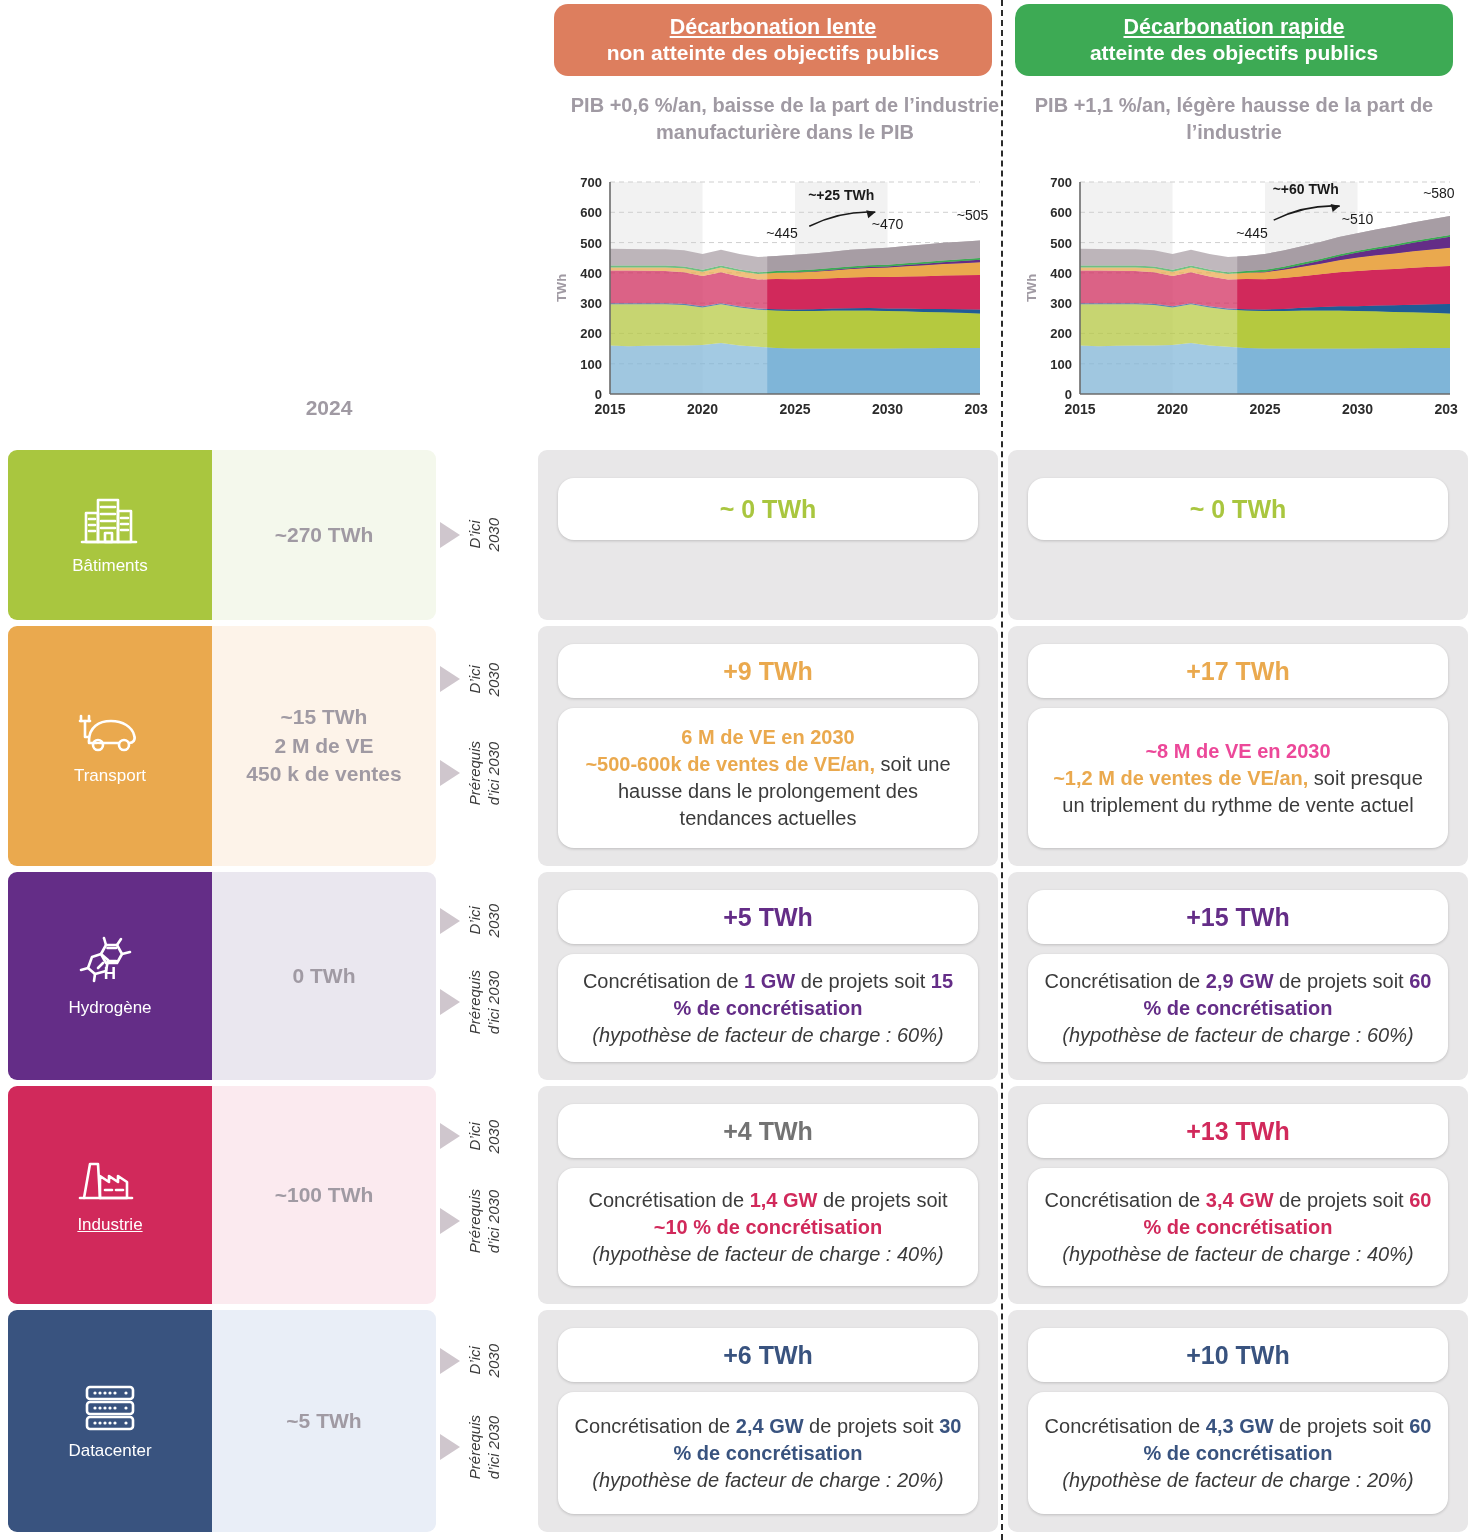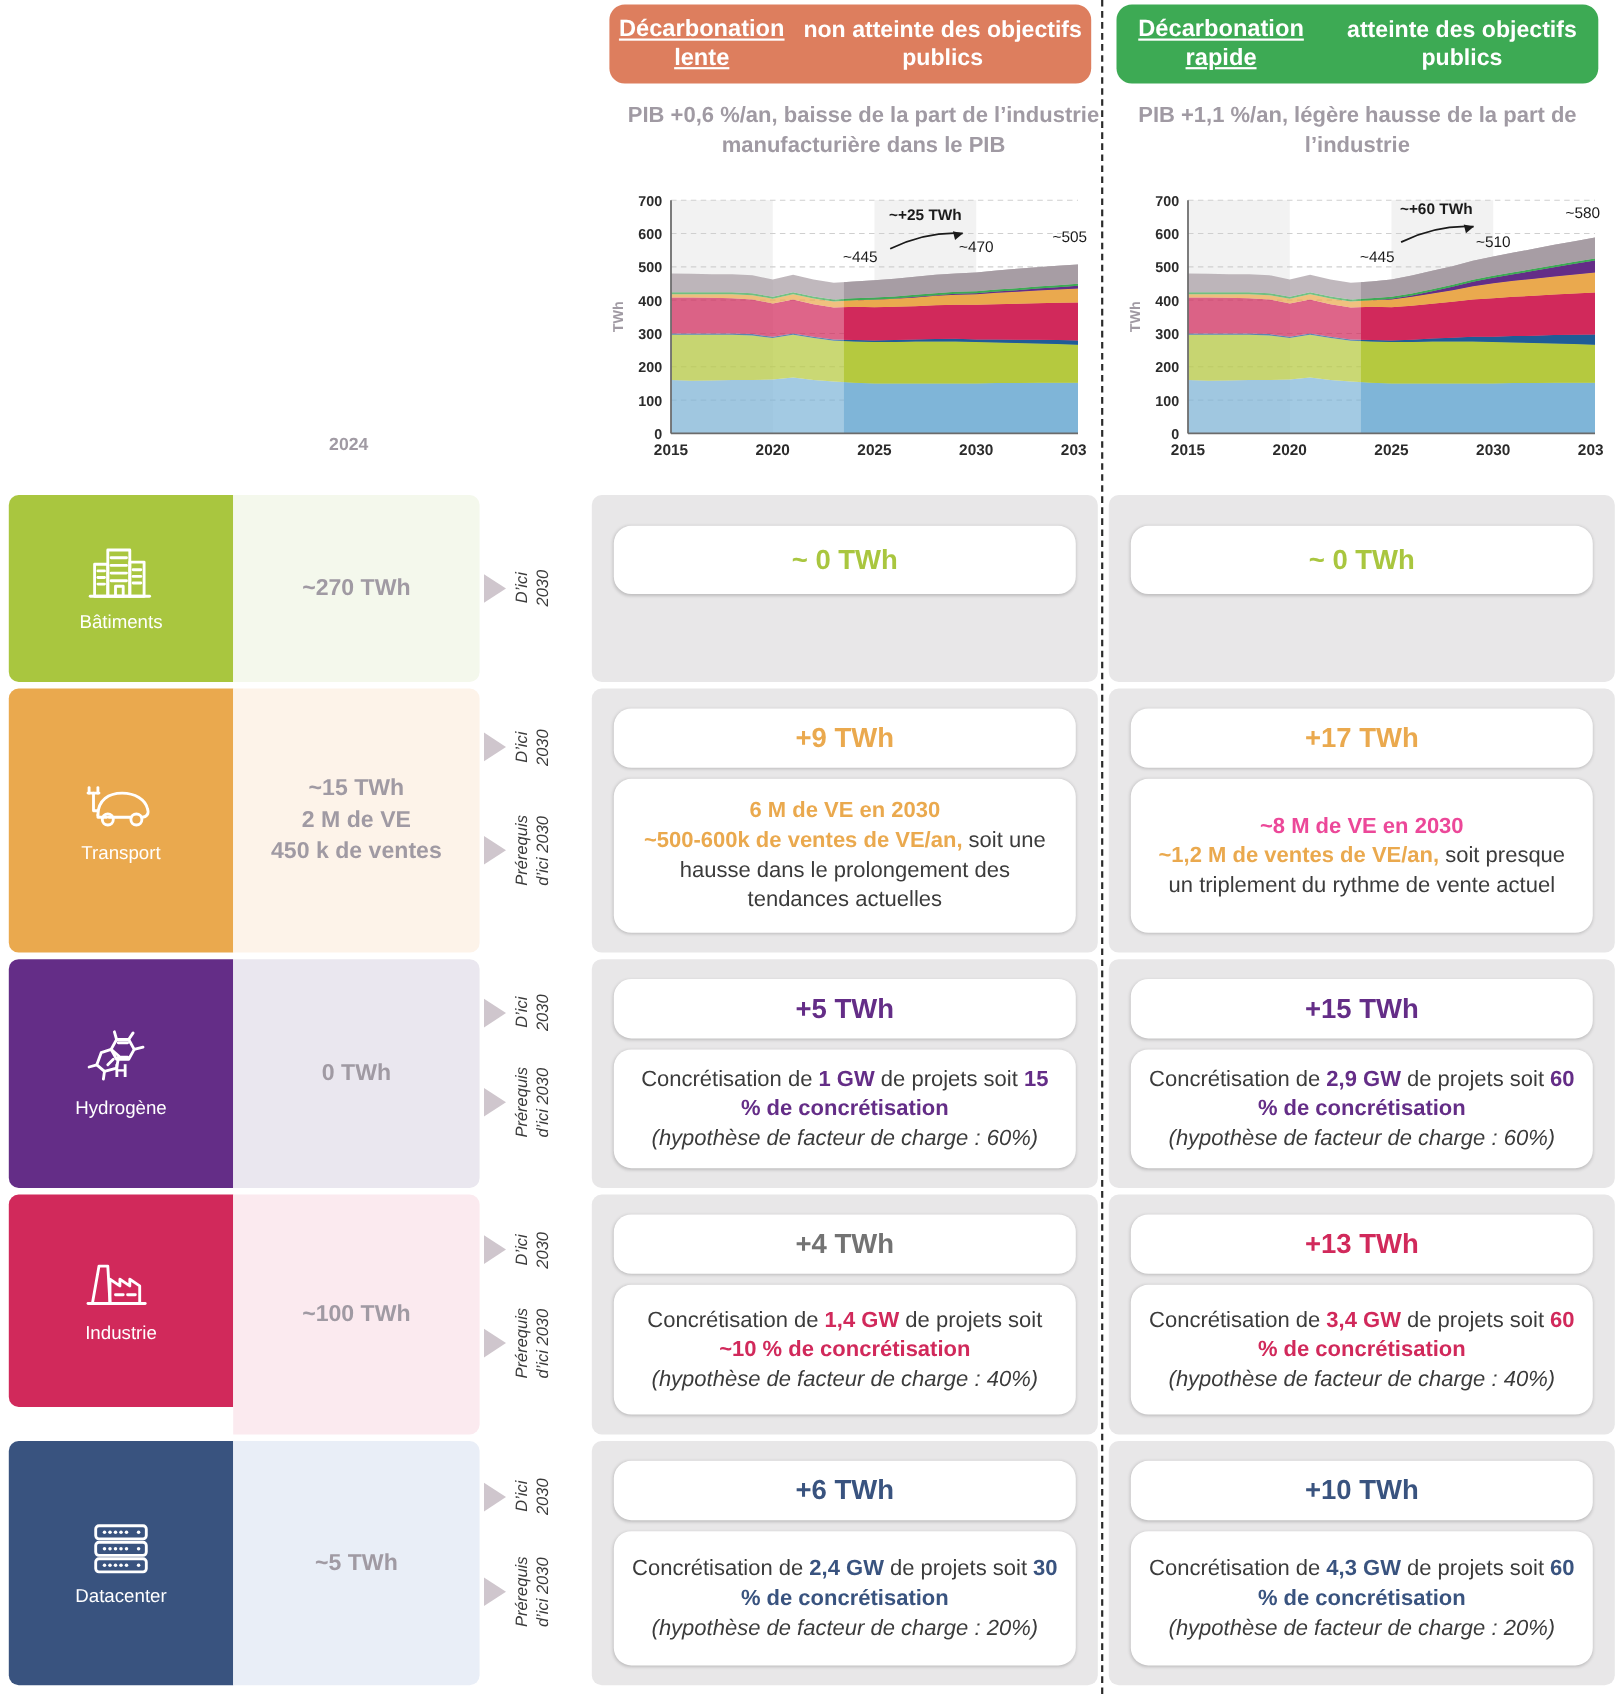--- a/index.html
+++ b/index.html
@@ -17,20 +17,21 @@
   }
 
   
   .scenario-header {
     position: absolute;
     top: 4px;
     width: 438px;
     height: 72px;
     border-radius: 14px;
     display: flex;
+    flex-direction: column;
     align-items: center;
     justify-content: center;
     color: #ffffff;
     text-align: center;
     line-height: 1.2;
   }
   .scenario-header .sh-title {
     font-size: 21.5px;
     font-weight: bold;
     text-decoration: underline;
@@ -74,25 +75,25 @@
     left: 1001px;
     top: 0;
     width: 0;
     height: 1540px;
     border-left: 2px dashed #2b2b2b;
   }
 
   
   #year-2024 {
     position: absolute;
-    left: 210px;
+    left: 222px;
     top: 396px;
     width: 214px;
     text-align: center;
-    font-size: 16px;
+    font-size: 21px;
     font-weight: bold;
     color: #a09aa3;
   }
 
   
   .row { position: absolute; left: 0; }
 
   .sector-tile {
     position: absolute;
     left: 8px;
@@ -444,21 +445,21 @@
       </div>
       <div class="panel panel-right" style="top:872px;height:208px;">
         <div class="card" style="top:18px;height:54px;">
                   <div class="card-head" style="color:#642d87;">+15 TWh</div>
                 </div>
         <div class="card" style="top:82px;height:108px;">
                   <div class="card-body">Concrétisation de <b style="color:#642d87;">2,9 GW</b> de projets soit <b style="color:#642d87;">60 % de concrétisation</b><br><i>(hypothèse de facteur de charge : 60%)</i></div>
                 </div>
       </div>
       <div class="row" style="top:1086px;height:218px;width:1474px;">
-        <div class="sector-tile" style="top:0;height:193px;background:#d1295b;">
+        <div class="sector-tile" style="top:0;height:218px;background:#d1295b;text-decoration:underline;">
              <svg class="sector-icon" width="64" height="52" viewBox="0 0 64 52">
       <path d="M6 42 L12 8 L20 8 L22 42" stroke="#fff" fill="none" stroke-width="2.6" stroke-linejoin="round" stroke-linecap="round"></path>
       <path d="M22 42 L22 20 L31 26 L31 20 L40 26 L40 20 L49 26 L49 42 Z" stroke="#fff" fill="none" stroke-width="2.6" stroke-linejoin="round" stroke-linecap="round"></path>
       <line x1="2" y1="42" x2="54" y2="42" stroke="#fff" fill="none" stroke-width="2.6" stroke-linejoin="round" stroke-linecap="round"></line>
       <line x1="27" y1="34" x2="34" y2="34" stroke="#fff" fill="none" stroke-width="2.6" stroke-linejoin="round" stroke-linecap="round"></line>
       <line x1="38" y1="34" x2="45" y2="34" stroke="#fff" fill="none" stroke-width="2.6" stroke-linejoin="round" stroke-linecap="round"></line>
     </svg>
              <div class="sector-label">Industrie</div>
            </div>
         <div class="value-tile" style="top:0;height:218px;background:#fbeaef;">

